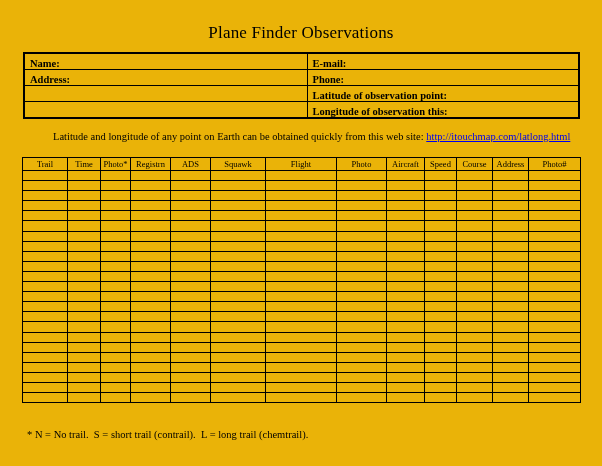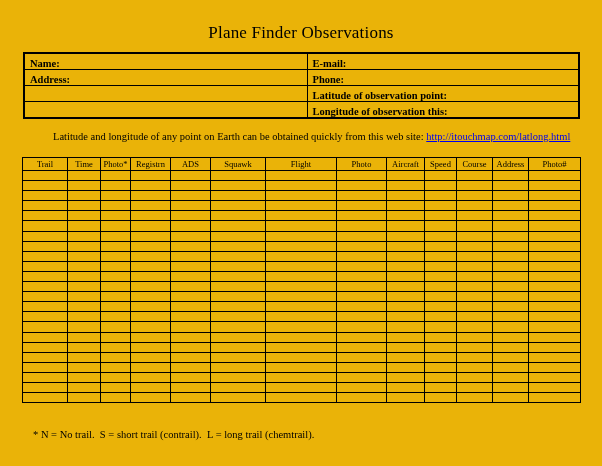--- a/index.html
+++ b/index.html
@@ -62,21 +62,21 @@
     overflow: hidden;
     white-space: nowrap;
     padding: 0 1px;
   }
   .obs td {
     border: 1px solid #000;
     height: 10.1px;
   }
   .footnote {
     position: absolute;
-    top: 429px; left: 33px;
+    top: 429px; left: 27px;
     font-size: 10.5px;
     white-space: pre-wrap;
   }
 </style>
 </head>
 <body>
 
 <div class="page">
 
   <h1 class="title">Plane Finder Observations</h1>

